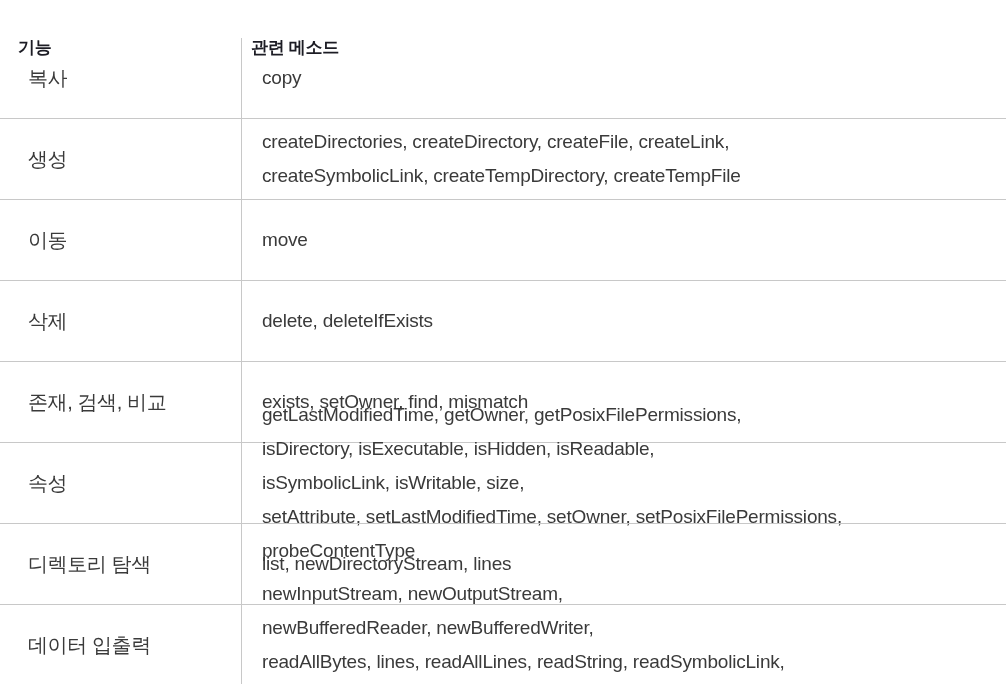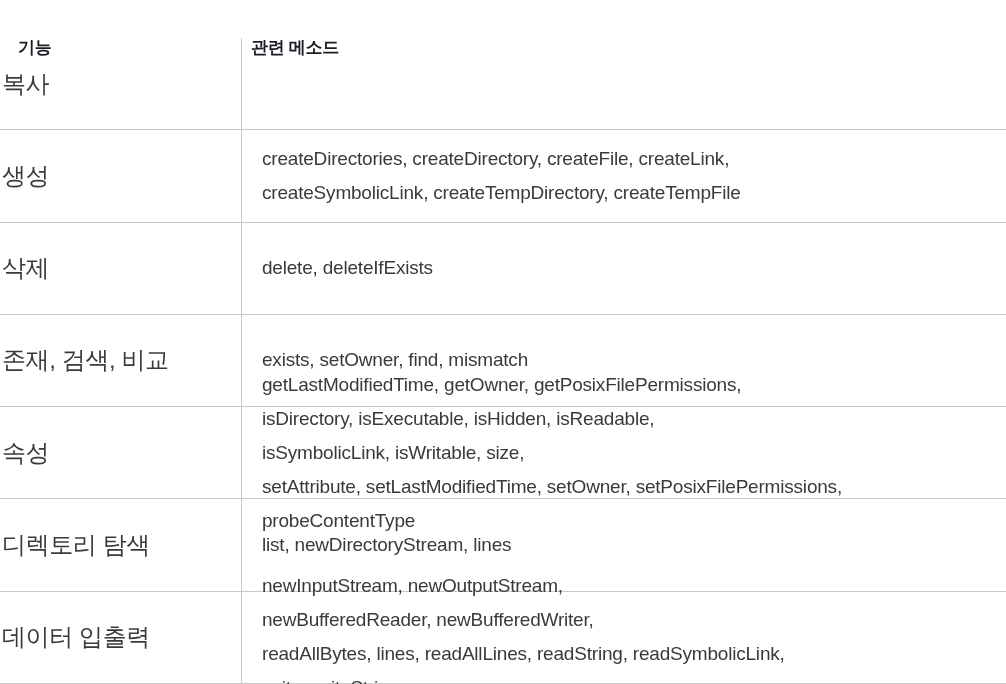--- a/index.html
+++ b/index.html
@@ -63,23 +63,23 @@
     min-height: 46px;
   }
   .table-row + .table-row {
     border-top: 1px solid var(--divider);
   }
   .feature-cell {
     width: 242px;
     border-right: 1px solid var(--divider);
     display: flex;
     align-items: center;
-    padding-left: 2px;
+    padding-left: 28px;
     color: var(--body-text);
-    font-size: 24px;
+    font-size: 20px;
     letter-spacing: -0.4px;
   }
   .methods-cell {
     flex: 1;
     display: flex;
     flex-direction: column;
     justify-content: center;
     padding: 6px 10px 6px 20px;
     color: var(--body-text);
     font-size: 19px;
@@ -102,32 +102,43 @@
     <div class="header-cell col-methods">
       <span>관련 메소드</span>
     </div>
   </div>
 
   <div class="table-body">
   <div class="table-row">
     <div class="feature-cell">
       <span>복사</span>
     </div>
+    <div class="methods-cell">
+          <div class="method-line">copy</div>
+        </div>
   </div>
 
   <div class="table-row">
     <div class="feature-cell">
       <span>생성</span>
     </div>
     <div class="methods-cell">
           <div class="method-line">createDirectories, createDirectory, createFile, createLink,</div>
           <div class="method-line">createSymbolicLink, createTempDirectory, createTempFile</div>
         </div>
   </div>
 
+  <div class="table-row">
+    <div class="feature-cell">
+      <span>이동</span>
+    </div>
+    <div class="methods-cell">
+          <div class="method-line">move</div>
+        </div>
+  </div>
 
   <div class="table-row">
     <div class="feature-cell">
       <span>삭제</span>
     </div>
     <div class="methods-cell">
           <div class="method-line">delete, deleteIfExists</div>
         </div>
   </div>
 

